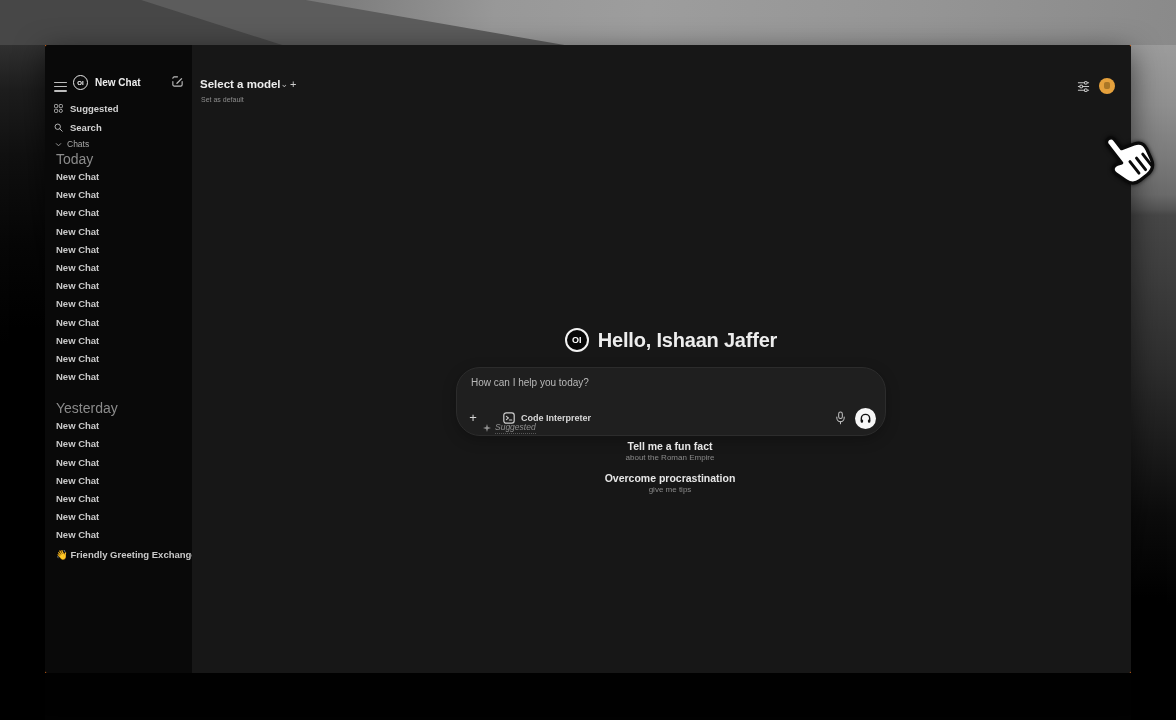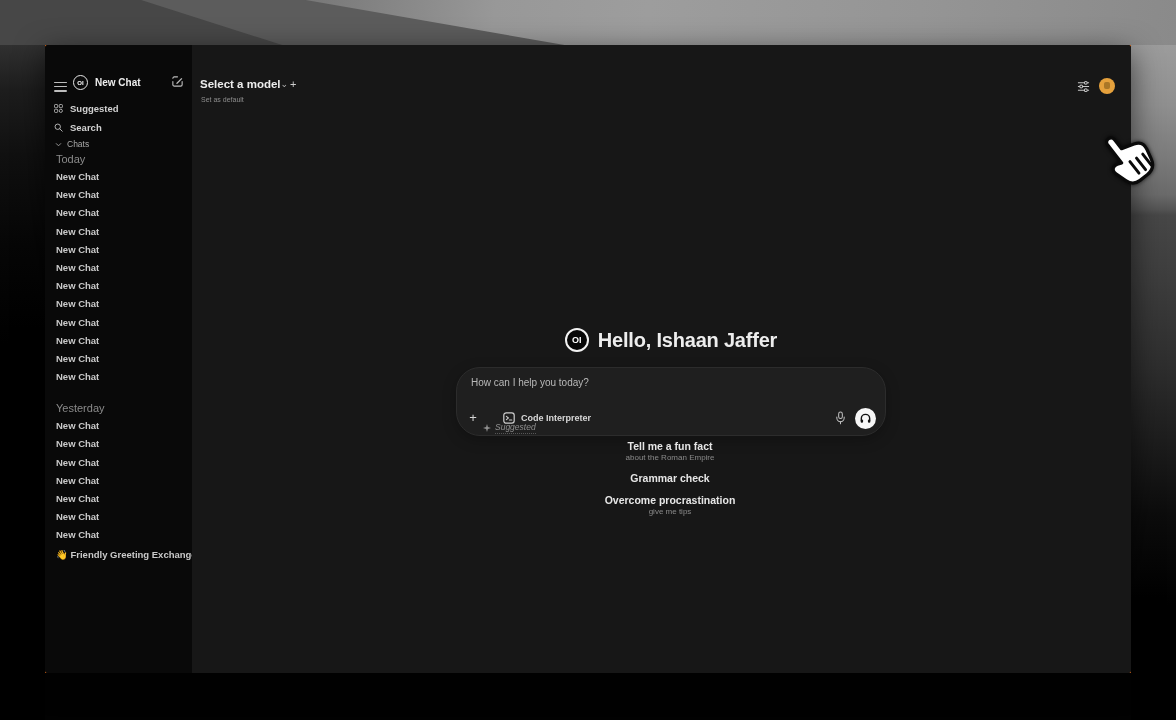--- a/index.html
+++ b/index.html
@@ -31,21 +31,21 @@
     display:flex; align-items:center; justify-content:center; letter-spacing:.2px; }
   .sb-title { position:absolute; left:50px; top:2px; font-size:10px; font-weight:bold; color:#ededed; }
   .edit-icon { position:absolute; left:126px; top:0px; width:13px; height:13px; cursor:pointer; }
   .sb-nav { position:absolute; left:0; top:54px; width:100%; }
   .sb-nav-row { display:flex; align-items:center; height:19px; padding-left:9px; gap:7px; cursor:pointer; }
   .sb-nav-row .lbl { font-size:9.5px; font-weight:bold; color:#d2d2d2; }
   .chats-head { position:absolute; left:0; top:92px; display:flex; align-items:center; gap:5px; padding-left:10px; height:14px; cursor:pointer; }
   .chats-head .lbl { font-size:8.5px; color:#a9a9a9; }
   .chev { width:7px; height:7px; }
   .chat-groups { position:absolute; left:0; top:105px; width:100%; }
-  .group-label { height:18px; line-height:18px; padding-left:11px; font-size:11px; color:#8b8b8b; }
+  .group-label { height:18px; line-height:18px; padding-left:11px; font-size:14px; color:#8b8b8b; }
   .group-label.gap { margin-top:13px; }
   .chat-item { height:18.2px; line-height:18.2px; padding-left:11px; font-size:9.5px; font-weight:bold; color:#c9c9c9;
     white-space:nowrap; overflow:hidden; cursor:pointer; }
   .chat-item.named { margin-top:1px; }
 
   
   .main { position:absolute; left:147px; top:0; right:0; height:100%; background:#171717; }
   .model-row { position:absolute; left:8px; top:33px; display:flex; align-items:center; gap:0; cursor:pointer; }
   .model-label { font-size:11.5px; font-weight:bold; color:#ededed; }
   .model-chev { font-size:9px; color:#b5b5b5; }
@@ -230,21 +230,20 @@
             <path d="M4 0 L4.9 3.1 L8 4 L4.9 4.9 L4 8 L3.1 4.9 L0 4 L3.1 3.1 Z" fill="#8f8f8f"></path>
           </svg>
         <span class="sug-label">Suggested</span>
       </div>
       <div class="suggested-list">
           <div class="sug-item">
             <div class="sug-title">Tell me a fun fact</div>
             <div class="sug-sub">about the Roman Empire</div>
           </div>
           <div class="sug-item">
-            <div class="sug-title">Grammar check</div>
           </div>
           <div class="sug-item">
             <div class="sug-title">Overcome procrastination</div>
             <div class="sug-sub">give me tips</div>
           </div>
         </div>
 
     </div>
   </div>
 

